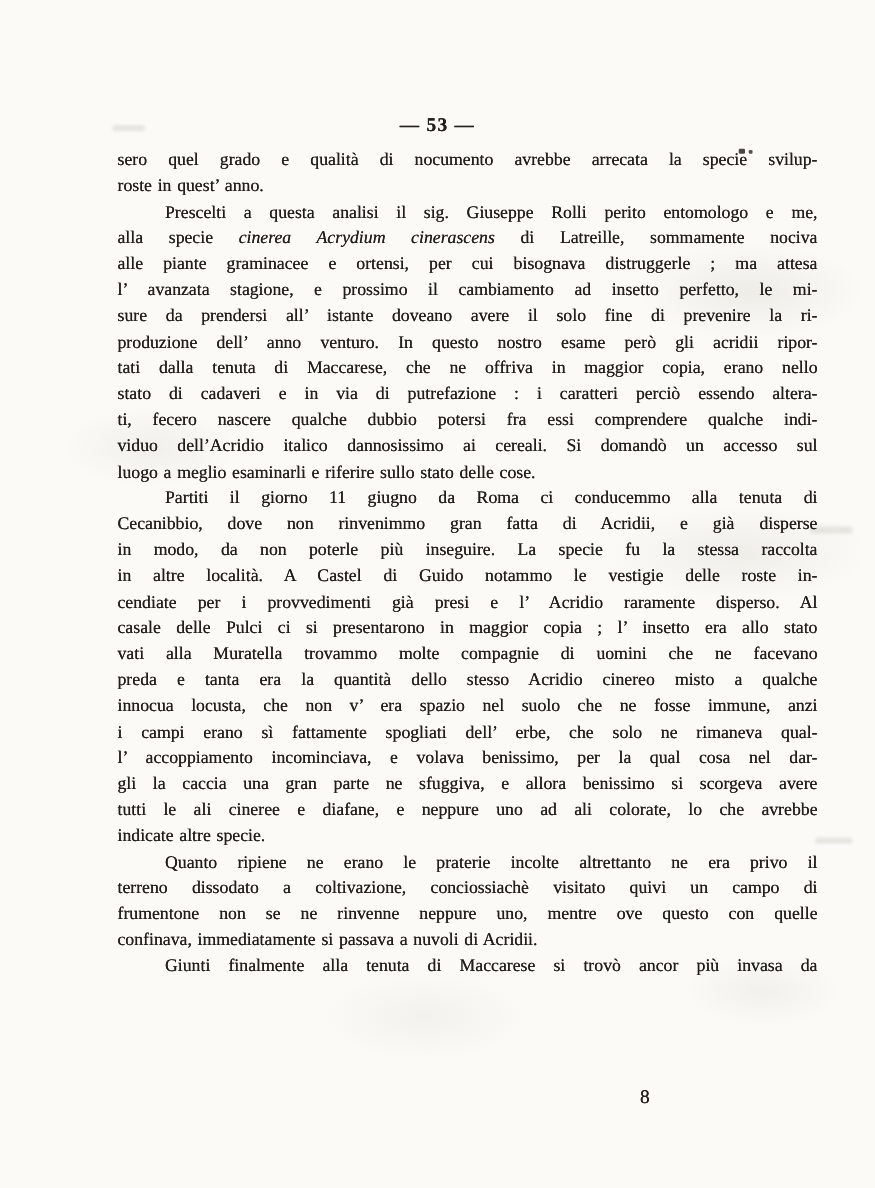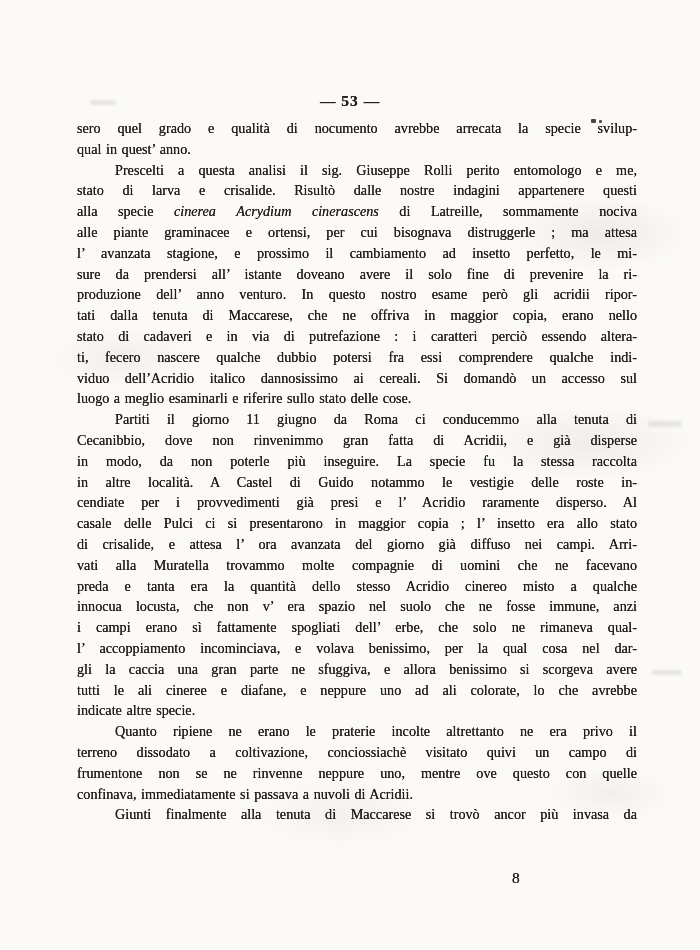--- a/index.html
+++ b/index.html
@@ -34,21 +34,21 @@
     width: 700px;
     text-align: center;
     font-size: 15.5px;
     font-weight: bold;
     letter-spacing: 1px;
     text-shadow: 0 0 0.3px currentColor;
   }
   .body-text {
     position: absolute;
     top: 70px;
-    left: 77px;
+    left: 94px;
     width: 560px;
   }
   .ln {
     font-size: 14.2px;
     line-height: 20.8px;
     height: 20.8px;
     text-align: justify;
     text-align-last: justify;
     text-shadow: 0 0 0.35px currentColor;
     word-spacing: 1px;
@@ -97,40 +97,38 @@
   <div class="ghost g1"></div>
   <div class="ghost g2"></div>
   <div class="ghost g3"></div>
 
   <div class="header">
     <span>— 53 —</span>
   </div>
 
   <div class="body-text">
     <div class="ln">sero quel grado e qualità di nocumento avrebbe arrecata la specie svilup-</div>
-    <div class="ln end">qual in quest’ anno.</div>
+    <div class="ln end">roste in quest’ anno.</div>
     <div class="ln ind">Prescelti a questa analisi il sig. Giuseppe Rolli perito entomologo e me,</div>
-    <div class="ln">stato di larva e crisalide. Risultò dalle nostre indagini appartenere questi</div>
     <div class="ln"><span>alla specie </span><span class="it">cinerea Acrydium cinerascens</span><span> di Latreille, sommamente nociva</span></div>
     <div class="ln">alle piante graminacee e ortensi, per cui bisognava distruggerle ; ma attesa</div>
     <div class="ln">l’ avanzata stagione, e prossimo il cambiamento ad insetto perfetto, le mi-</div>
     <div class="ln">sure da prendersi all’ istante doveano avere il solo fine di prevenire la ri-</div>
     <div class="ln">produzione dell’ anno venturo. In questo nostro esame però gli acridii ripor-</div>
     <div class="ln">tati dalla tenuta di Maccarese, che ne offriva in maggior copia, erano nello</div>
     <div class="ln">stato di cadaveri e in via di putrefazione : i caratteri perciò essendo altera-</div>
     <div class="ln">ti, fecero nascere qualche dubbio potersi fra essi comprendere qualche indi-</div>
     <div class="ln">viduo dell’Acridio italico dannosissimo ai cereali. Si domandò un accesso sul</div>
     <div class="ln end">luogo a meglio esaminarli e riferire sullo stato delle cose.</div>
     <div class="ln ind">Partiti il giorno 11 giugno da Roma ci conducemmo alla tenuta di</div>
     <div class="ln">Cecanibbio, dove non rinvenimmo gran fatta di Acridii, e già disperse</div>
     <div class="ln">in modo, da non poterle più inseguire. La specie fu la stessa raccolta</div>
     <div class="ln">in altre località. A Castel di Guido notammo le vestigie delle roste in-</div>
     <div class="ln">cendiate per i provvedimenti già presi e l’ Acridio raramente disperso. Al</div>
     <div class="ln">casale delle Pulci ci si presentarono in maggior copia ; l’ insetto era allo stato</div>
-    <div class="ln">di crisalide, e attesa l’ ora avanzata del giorno già diffuso nei campi. Arri-</div>
     <div class="ln">vati alla Muratella trovammo molte compagnie di uomini che ne facevano</div>
     <div class="ln">preda e tanta era la quantità dello stesso Acridio cinereo misto a qualche</div>
     <div class="ln">innocua locusta, che non v’ era spazio nel suolo che ne fosse immune, anzi</div>
     <div class="ln">i campi erano sì fattamente spogliati dell’ erbe, che solo ne rimaneva qual-</div>
     <div class="ln">l’ accoppiamento incominciava, e volava benissimo, per la qual cosa nel dar-</div>
     <div class="ln">gli la caccia una gran parte ne sfuggiva, e allora benissimo si scorgeva avere</div>
     <div class="ln">tutti le ali cineree e diafane, e neppure uno ad ali colorate, lo che avrebbe</div>
     <div class="ln end">indicate altre specie.</div>
     <div class="ln ind">Quanto ripiene ne erano le praterie incolte altrettanto ne era privo il</div>
     <div class="ln">terreno dissodato a coltivazione, conciossiachè visitato quivi un campo di</div>

